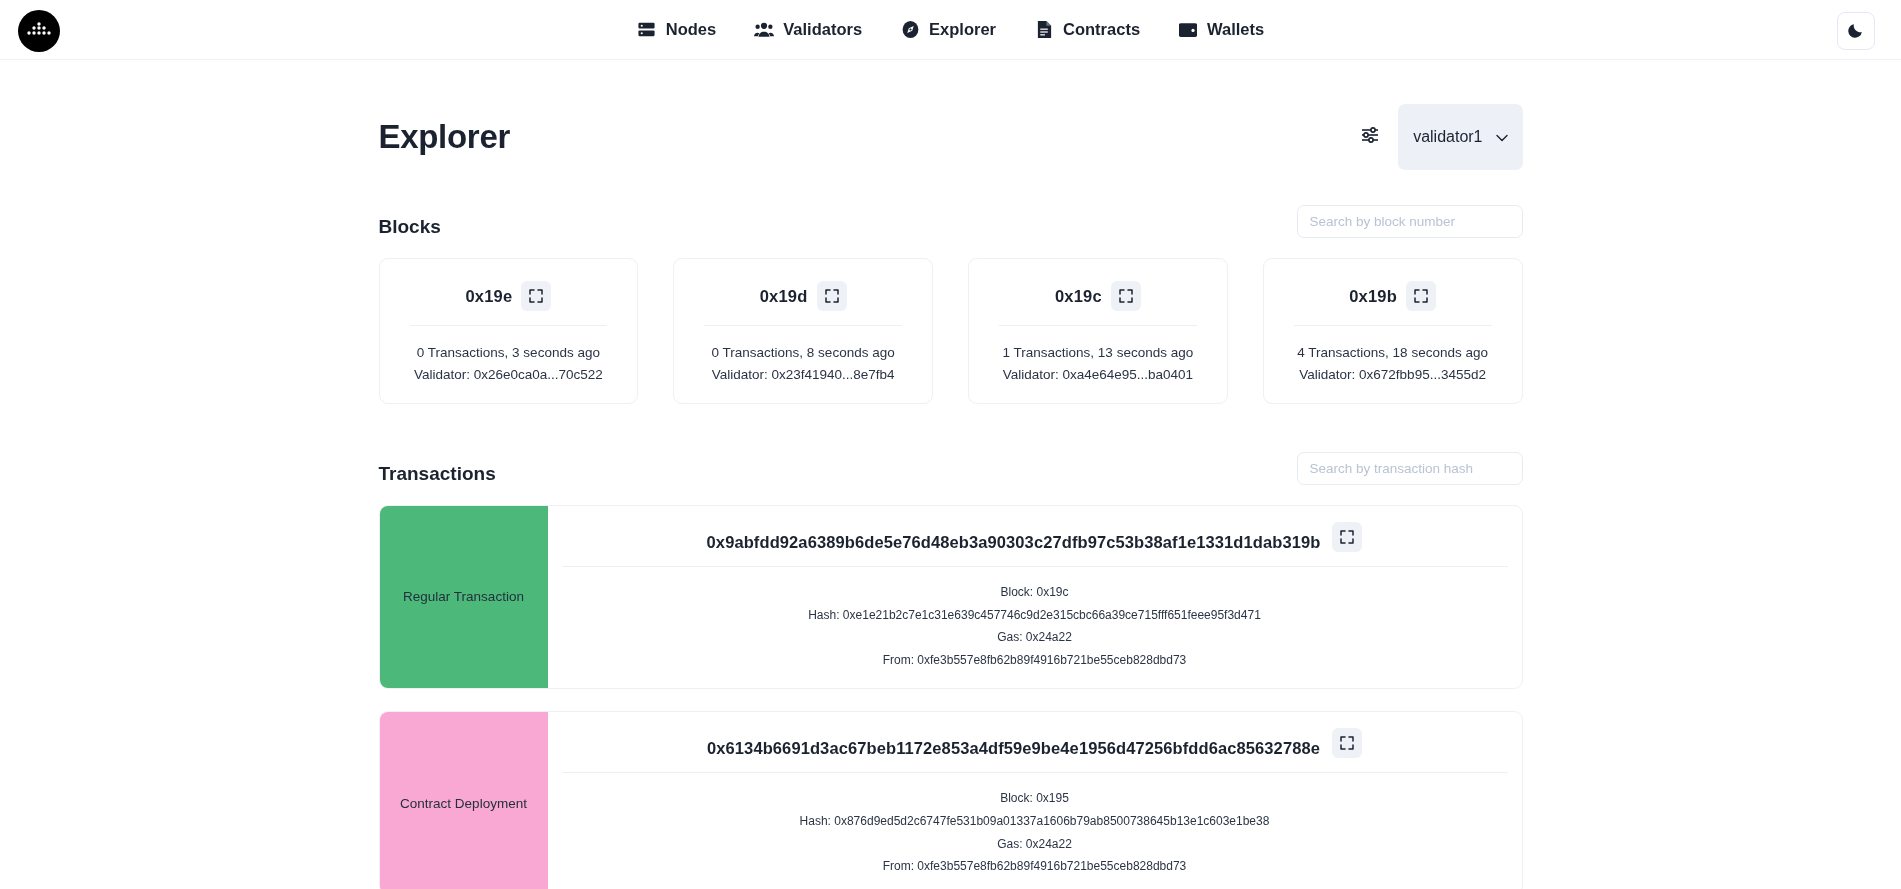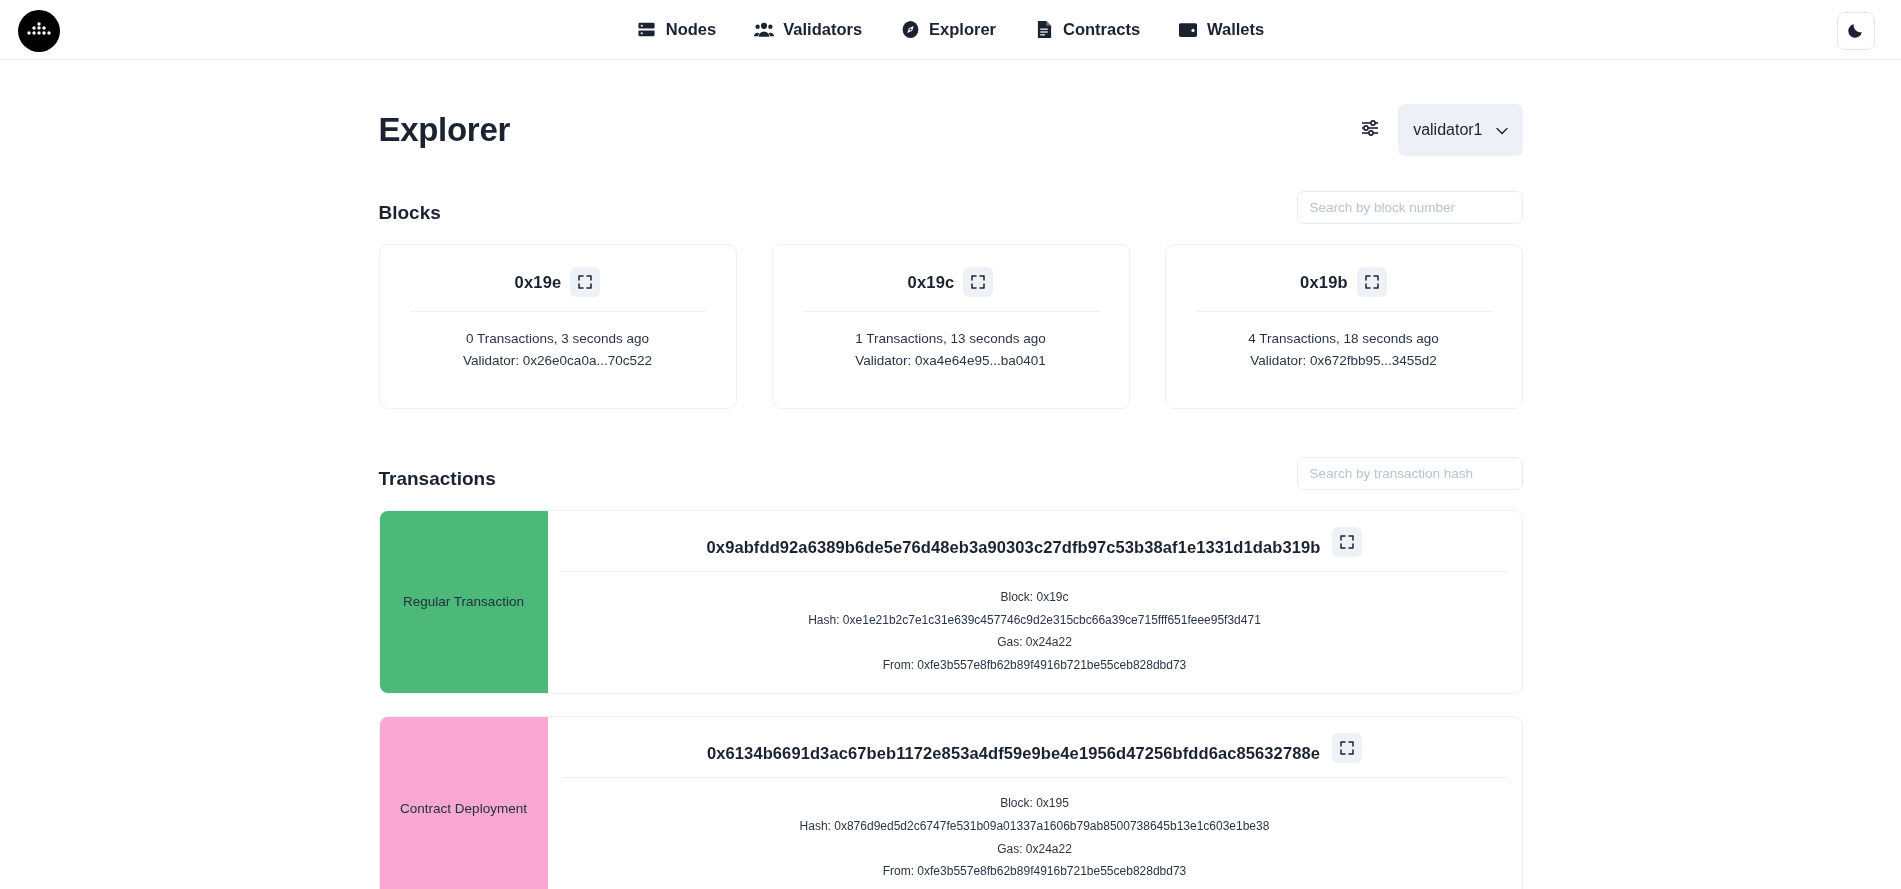--- a/index.html
+++ b/index.html
@@ -98,21 +98,21 @@
     color: #1b2230;
   }
   .head-right {
     display: flex;
     align-items: center;
     gap: 18px;
   }
   .validator-select {
     background: #edf1f7;
     border-radius: 7px;
-    padding: 17px 15px;
+    padding: 24px 15px;
     font-size: 16px;
     color: #1b2230;
     display: flex;
     align-items: center;
     gap: 13px;
     cursor: pointer;
     min-width: 96px;
     justify-content: space-between;
   }
 
@@ -146,21 +146,21 @@
   .blocks-row {
     display: flex;
     gap: 35px;
     margin-bottom: 47px;
   }
   .block-card {
     flex: 1 1 0;
     border: 1px solid #edf0f5;
     border-radius: 9px;
     background: #ffffff;
-    padding: 22px 18px 36px 18px;
+    padding: 22px 18px 17px 18px;
     text-align: center;
   }
   .block-card-head {
     display: flex;
     align-items: center;
     justify-content: center;
     gap: 9px;
     padding-bottom: 14px;
   }
   .block-num {
@@ -375,20 +375,33 @@
             <svg width="14" height="14" viewBox="0 0 14 14">
               <path d="M1 5V1h4M13 5V1H9M1 9v4h4M13 9v4H9" fill="none" stroke="#1b2230" stroke-width="1.5" stroke-linecap="round" stroke-linejoin="round"></path>
             </svg>
           </button>
         </div>
         <div class="block-divider"></div>
         <div class="block-line">0 Transactions, 3 seconds ago</div>
         <div class="block-line">Validator: 0x26e0ca0a...70c522</div>
       </div>
 
+      <div class="block-card">
+        <div class="block-card-head">
+          <span class="block-num">0x19d</span>
+          <button class="expand-btn">
+            <svg width="14" height="14" viewBox="0 0 14 14">
+              <path d="M1 5V1h4M13 5V1H9M1 9v4h4M13 9v4H9" fill="none" stroke="#1b2230" stroke-width="1.5" stroke-linecap="round" stroke-linejoin="round"></path>
+            </svg>
+          </button>
+        </div>
+        <div class="block-divider"></div>
+        <div class="block-line">0 Transactions, 8 seconds ago</div>
+        <div class="block-line">Validator: 0x23f41940...8e7fb4</div>
+      </div>
 
       <div class="block-card">
         <div class="block-card-head">
           <span class="block-num">0x19c</span>
           <button class="expand-btn">
             <svg width="14" height="14" viewBox="0 0 14 14">
               <path d="M1 5V1h4M13 5V1H9M1 9v4h4M13 9v4H9" fill="none" stroke="#1b2230" stroke-width="1.5" stroke-linecap="round" stroke-linejoin="round"></path>
             </svg>
           </button>
         </div>

